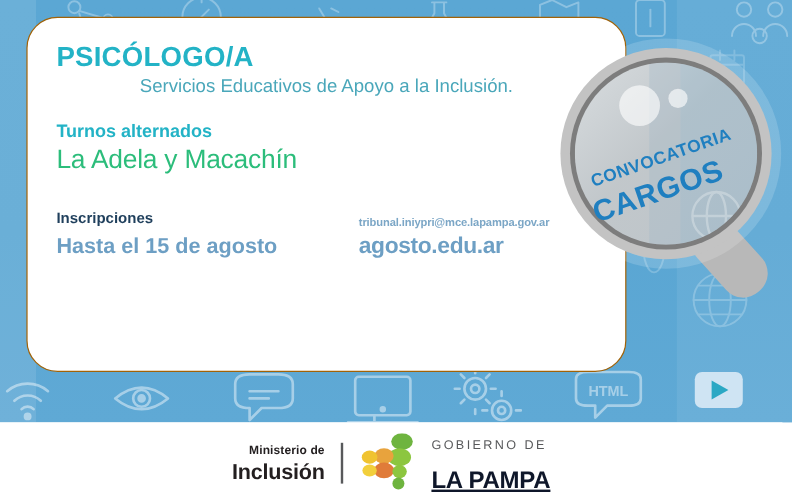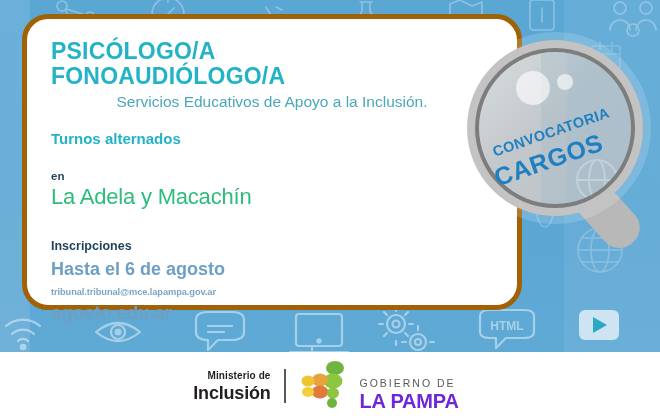--- a/index.html
+++ b/index.html
@@ -26,21 +26,21 @@
     position:absolute;right:0;top:0;width:96px;height:352px;
     background:rgba(255,255,255,.07);
   }
   
   .pattern{position:absolute;left:0;top:0;width:660px;height:352px;opacity:.30;}
   .pattern svg{display:block;}
 
   
   .card{
     position:absolute;left:22px;top:14px;width:500px;height:296px;
-    background:#ffffff;border:5px solid #a16207;border-radius:26px;
+    background:#ffffff;border:1px solid #a16207;border-radius:26px;
     box-sizing:border-box;
   }
   .card-inner{
     position:absolute;left:0;top:0;right:0;bottom:0;
     padding:20px 24px 14px 24px;box-sizing:border-box;
   }
 
   .t-title{
     color:#23b3c6;font-weight:bold;font-size:23px;line-height:25px;
     letter-spacing:.2px;
@@ -54,21 +54,21 @@
     color:#23b3c6;font-size:15px;line-height:19px;font-weight:bold;margin-top:17px;
   }
   .t-en{
     color:#1f3f5c;font-size:11.5px;font-weight:bold;margin-top:22px;line-height:13px;
   }
   .t-place{
     color:#2cbd7b;font-size:22px;font-weight:normal;line-height:26px;margin-top:1px;
     letter-spacing:-.2px;
   }
 
-  .cols{display:flex;margin-top:28px;flex-direction:column;}
+  .cols{display:flex;margin-top:28px;}
   .col-left{width:252px;}
   .col-right{flex:1;}
 
   .lbl-dark{color:#1f3f5c;font-size:12.5px;font-weight:bold;line-height:16px;}
   .val-blue{color:#6d9fc4;font-size:18px;font-weight:bold;line-height:24px;margin-top:3px;}
   .mail{color:#7ba6c6;font-size:9.3px;font-weight:bold;line-height:14px;margin-top:4px;letter-spacing:-.1px;}
   .site{color:#6d9fc4;font-size:19px;font-weight:bold;line-height:24px;margin-top:2px;letter-spacing:-.3px;}
 
   
   .magnifier{position:absolute;left:455px;top:28px;width:205px;height:232px;}
@@ -104,21 +104,21 @@
     display:flex;align-items:center;justify-content:center;
   }
   .foot-wrap{display:flex;align-items:center;gap:13px;}
   .min-block{text-align:right;line-height:1;}
   .min-top{color:#231f20;font-size:10px;font-weight:bold;letter-spacing:.1px;}
   .min-big{color:#231f20;font-size:18px;font-weight:bold;margin-top:3px;letter-spacing:-.2px;}
   .divider{width:2px;height:34px;background:#58595b;}
   .gob-block{display:flex;align-items:flex-end;gap:9px;}
   .gob-text{line-height:1;}
   .gob-top{color:#58595b;font-size:10.5px;letter-spacing:2px;}
-  .gob-big{color:#6d28d9;font-size:20px;font-weight:bold;margin-top:3px;letter-spacing:-.2px;}
+  .gob-big{color:#0f172a;font-size:20px;font-weight:bold;margin-top:15px;letter-spacing:-.2px;text-decoration:underline;}
 </style>
 </head>
 <body>
 
 <div id="poster">
 
   <div class="bg-band">
     <div class="tone-left"></div>
     <div class="tone-right"></div>
   </div>
@@ -215,34 +215,32 @@
     </svg>
   </div>
 
   <div class="play-btn">
     <div class="tri"></div>
   </div>
 
   <div class="card">
     <div class="card-inner">
       <div class="t-title">PSICÓLOGO/A</div>
-      <div class="t-title">FONOAUDIÓLOGO/A</div>
       <div class="t-sub">Servicios Educativos de Apoyo a la Inclusión.</div>
       <div class="t-alt">Turnos alternados</div>
 
-      <div class="t-en">en</div>
       <div class="t-place">La Adela y Macachín</div>
 
       <div class="cols">
         <div class="col-left">
           <div class="lbl-dark">Inscripciones</div>
-          <div class="val-blue">Hasta el 6 de agosto</div>
+          <div class="val-blue">Hasta el 15 de agosto</div>
         </div>
         <div class="col-right">
-          <div class="mail">tribunal.tribunal@mce.lapampa.gov.ar</div>
+          <div class="mail">tribunal.iniypri@mce.lapampa.gov.ar</div>
           <div class="site">agosto.edu.ar</div>
         </div>
       </div>
     </div>
   </div>
 
   <div class="magnifier">
     <svg width="205" height="232" viewBox="0 0 205 232">
       <defs>
         <clipPath id="lensclip">

